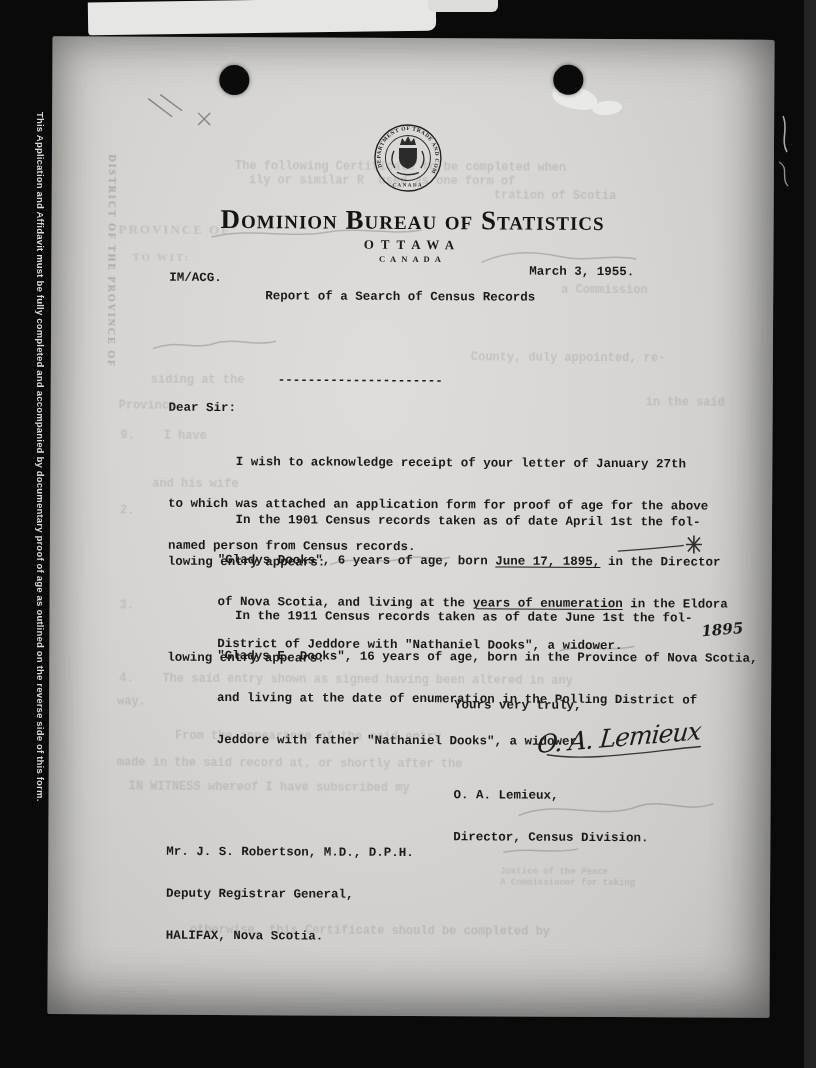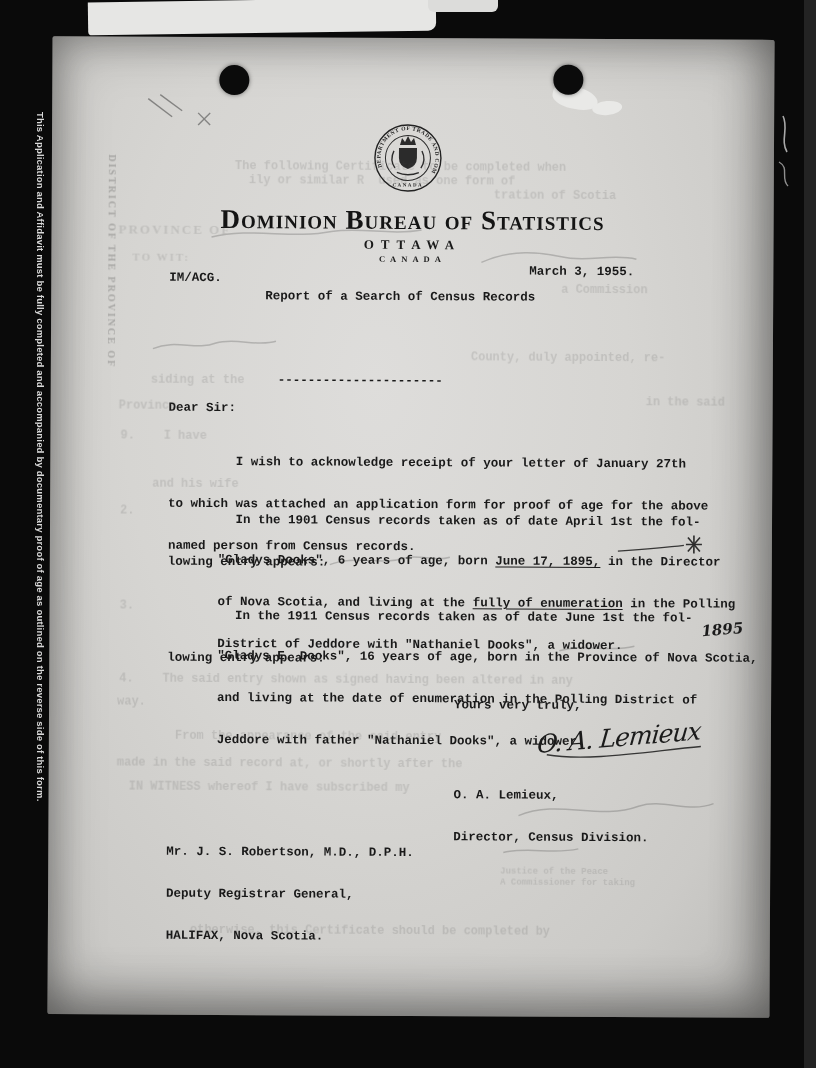--- a/index.html
+++ b/index.html
@@ -129,21 +129,21 @@
     <div>named person from Census records.</div>
   </div>
 
   <div class="typed" style="left:118px;top:448px;">
     <div>         In the 1901 Census records taken as of date April 1st the fol-</div>
     <div>lowing entry appears:</div>
   </div>
 
   <div class="typed" style="left:168px;top:488px;">
     <div><span>"Gladys Dooks", 6 years of age, born </span><span class="underl">June 17, 1895,</span><span> in the Director</span></div>
-    <div><span>of Nova Scotia, and living at the </span><span class="underl">fully of enumeration</span><span> in the Polling</span></div>
+    <div><span>of Nova Scotia, and living at the </span><span class="underl">years of enumeration</span><span> in the Eldora</span></div>
     <div>District of Jeddore with "Nathaniel Dooks", a widower.</div>
   </div>
 
   <div class="typed" style="left:118px;top:544px;">
     <div>         In the 1911 Census records taken as of date June 1st the fol-</div>
     <div>lowing entry appears:</div>
   </div>
 
   <div class="typed" style="left:168px;top:584px;">
     <div>"Gladys E. Dooks", 16 years of age, born in the Province of Nova Scotia,</div>

